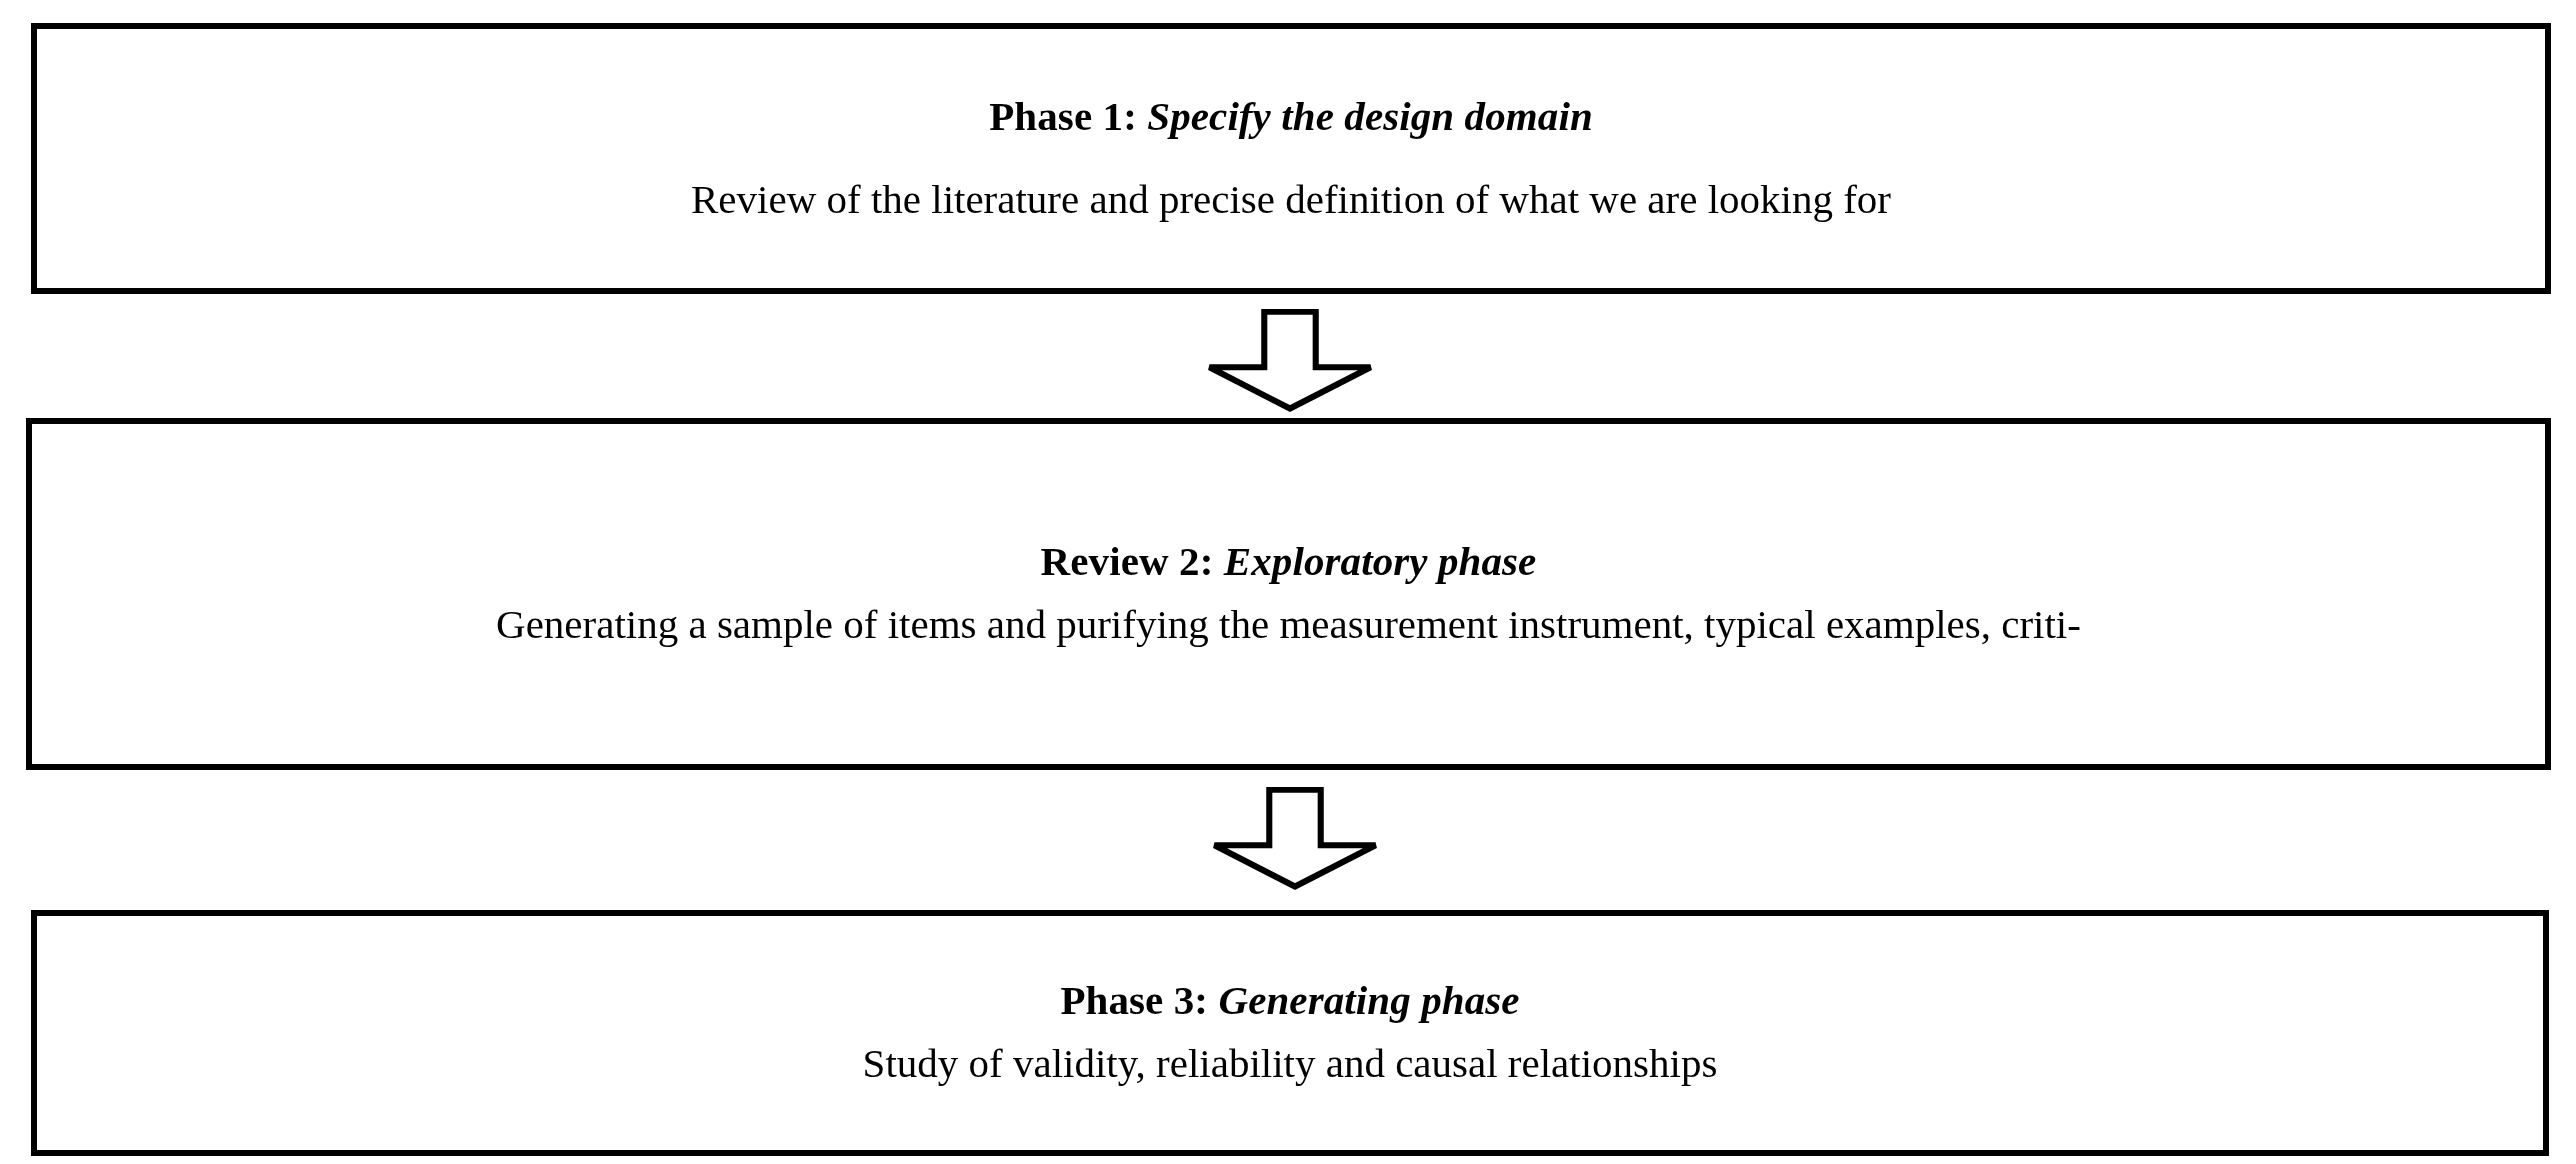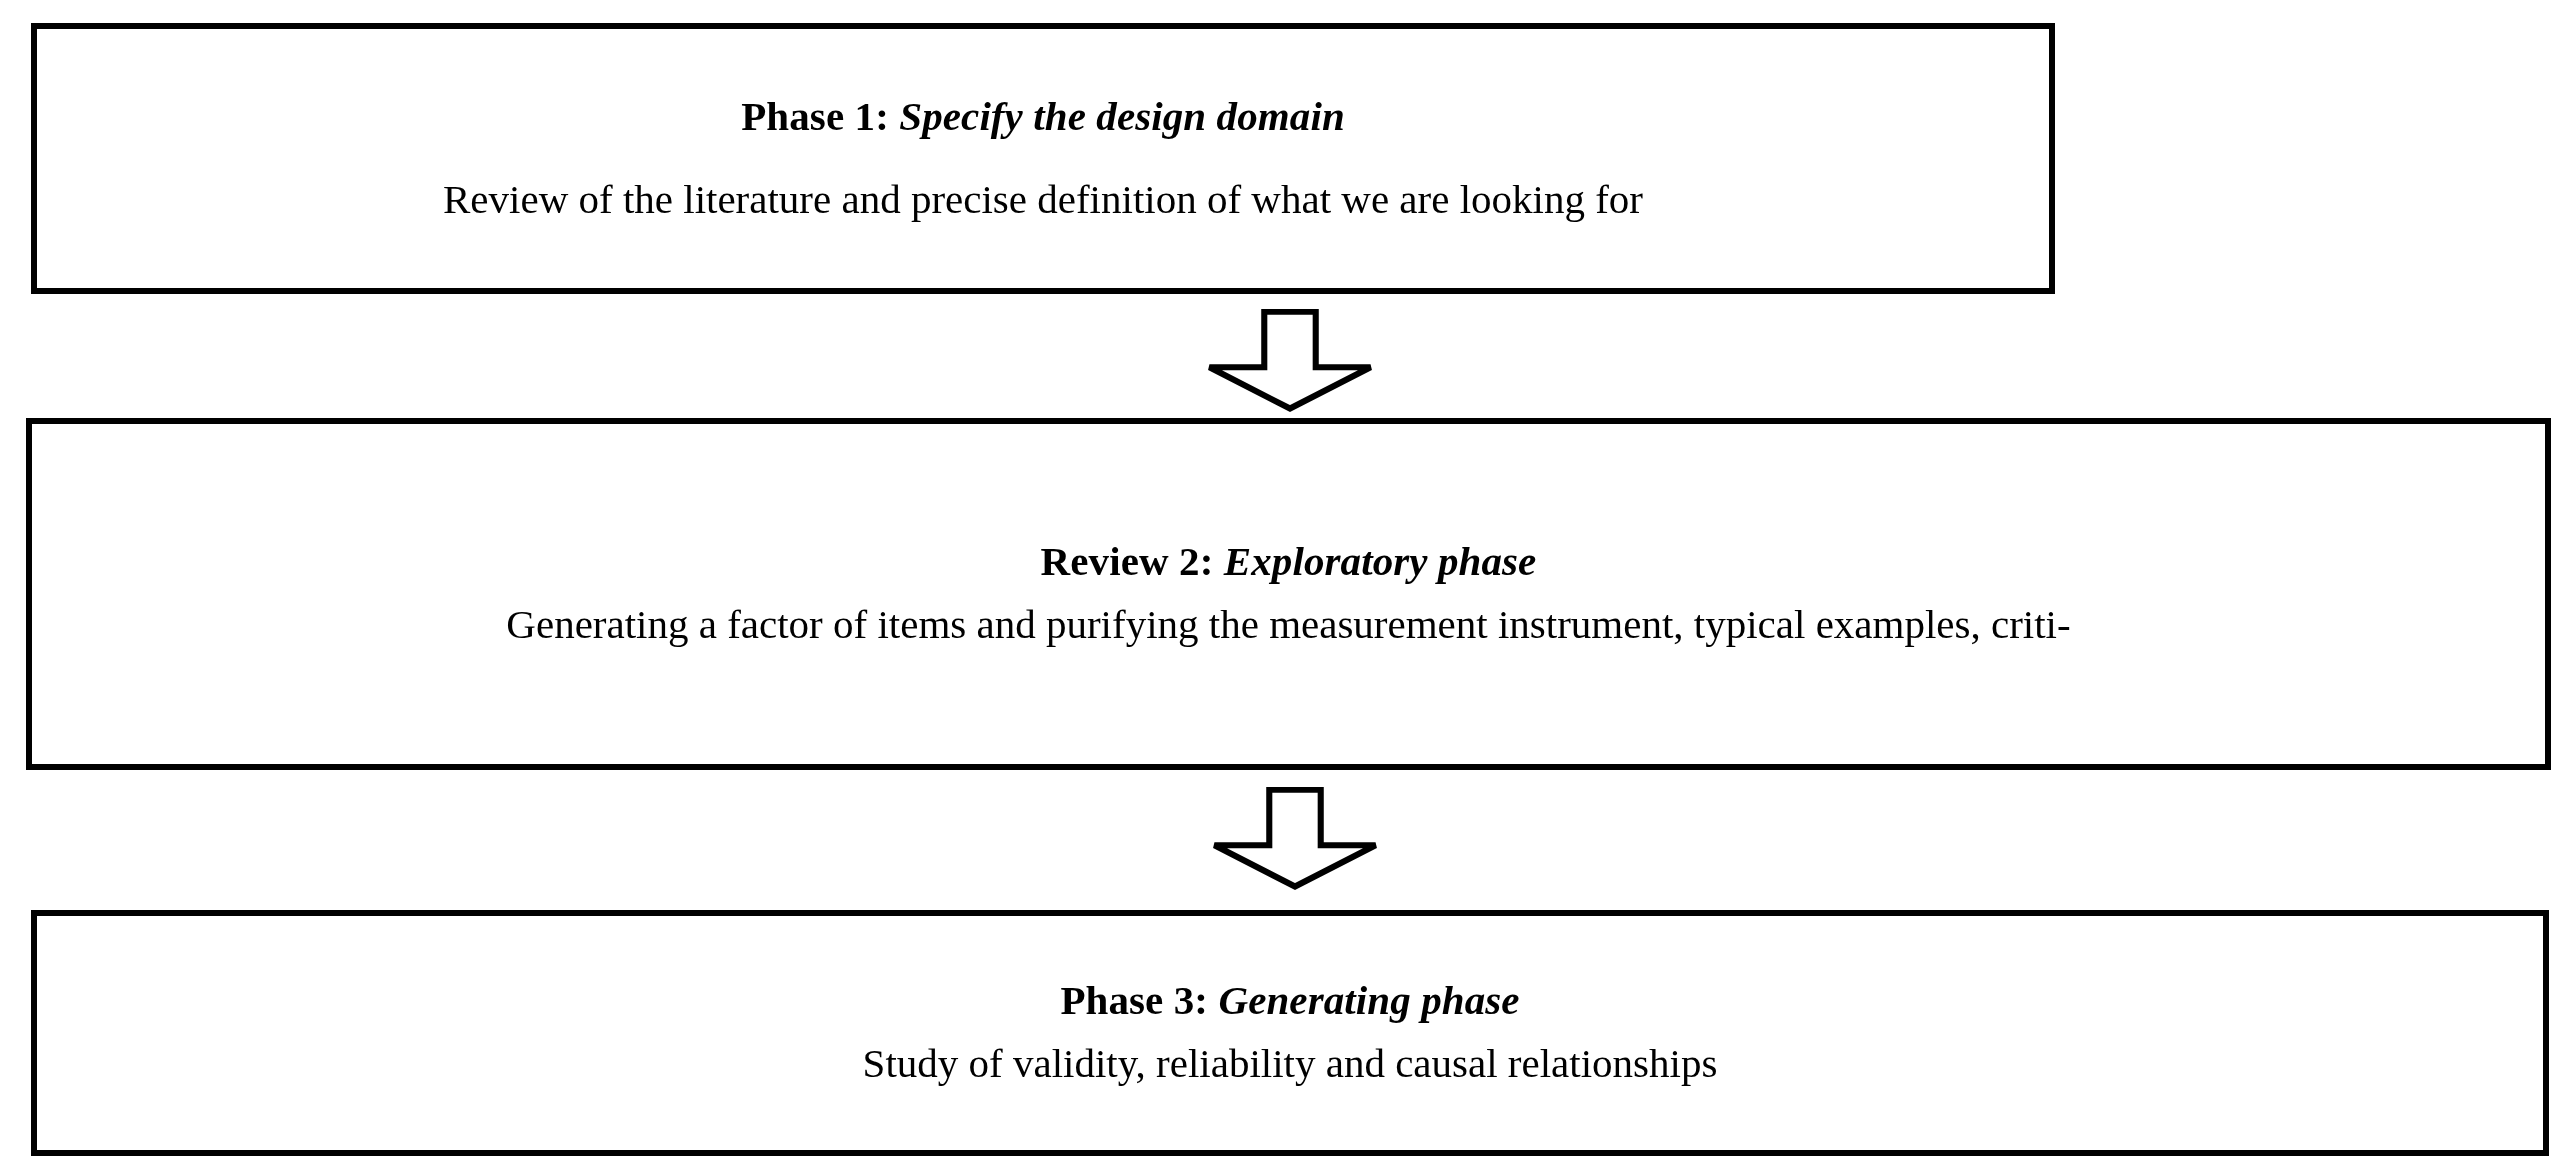--- a/index.html
+++ b/index.html
@@ -30,21 +30,21 @@
     flex-direction: column;
     align-items: center;
     justify-content: center;
     text-align: center;
   }
 
   
   .box-1 {
     left: 31px;
     top: 23px;
-    width: 2024px;
+    width: 2520px;
     height: 271px;
   }
   
   .box-2 {
     left: 26px;
     top: 418px;
     width: 2525px;
     height: 352px;
   }
   
@@ -120,21 +120,21 @@
     <svg viewBox="0 0 260 152" xmlns="http://www.w3.org/2000/svg" aria-hidden="true">
       <polygon points="92,4 168,4 168,86 249,86 130,147 11,86 92,86" fill="#ffffff" stroke="#000000" stroke-width="9" stroke-linejoin="miter"></polygon>
     </svg>
   </div>
 
   <div class="phase-box box-2">
     <div class="phase-title">
       <span class="lead">Review 2:</span><span>&nbsp;</span><span class="em">Exploratory phase</span>
     </div>
     <div class="phase-body">
-      <span class="bline">Generating a factor of items and purifying the measurement instrument, typical examples, criti-</span>
+      <span class="bline">Generating a sample of items and purifying the measurement instrument, typical examples, criti-</span>
     </div>
   </div>
 
   <div class="arrow-connector arrow-2">
     <svg viewBox="0 0 260 152" xmlns="http://www.w3.org/2000/svg" aria-hidden="true">
       <polygon points="92,4 168,4 168,86 249,86 130,147 11,86 92,86" fill="#ffffff" stroke="#000000" stroke-width="9" stroke-linejoin="miter"></polygon>
     </svg>
   </div>
 
   <div class="phase-box box-3">

